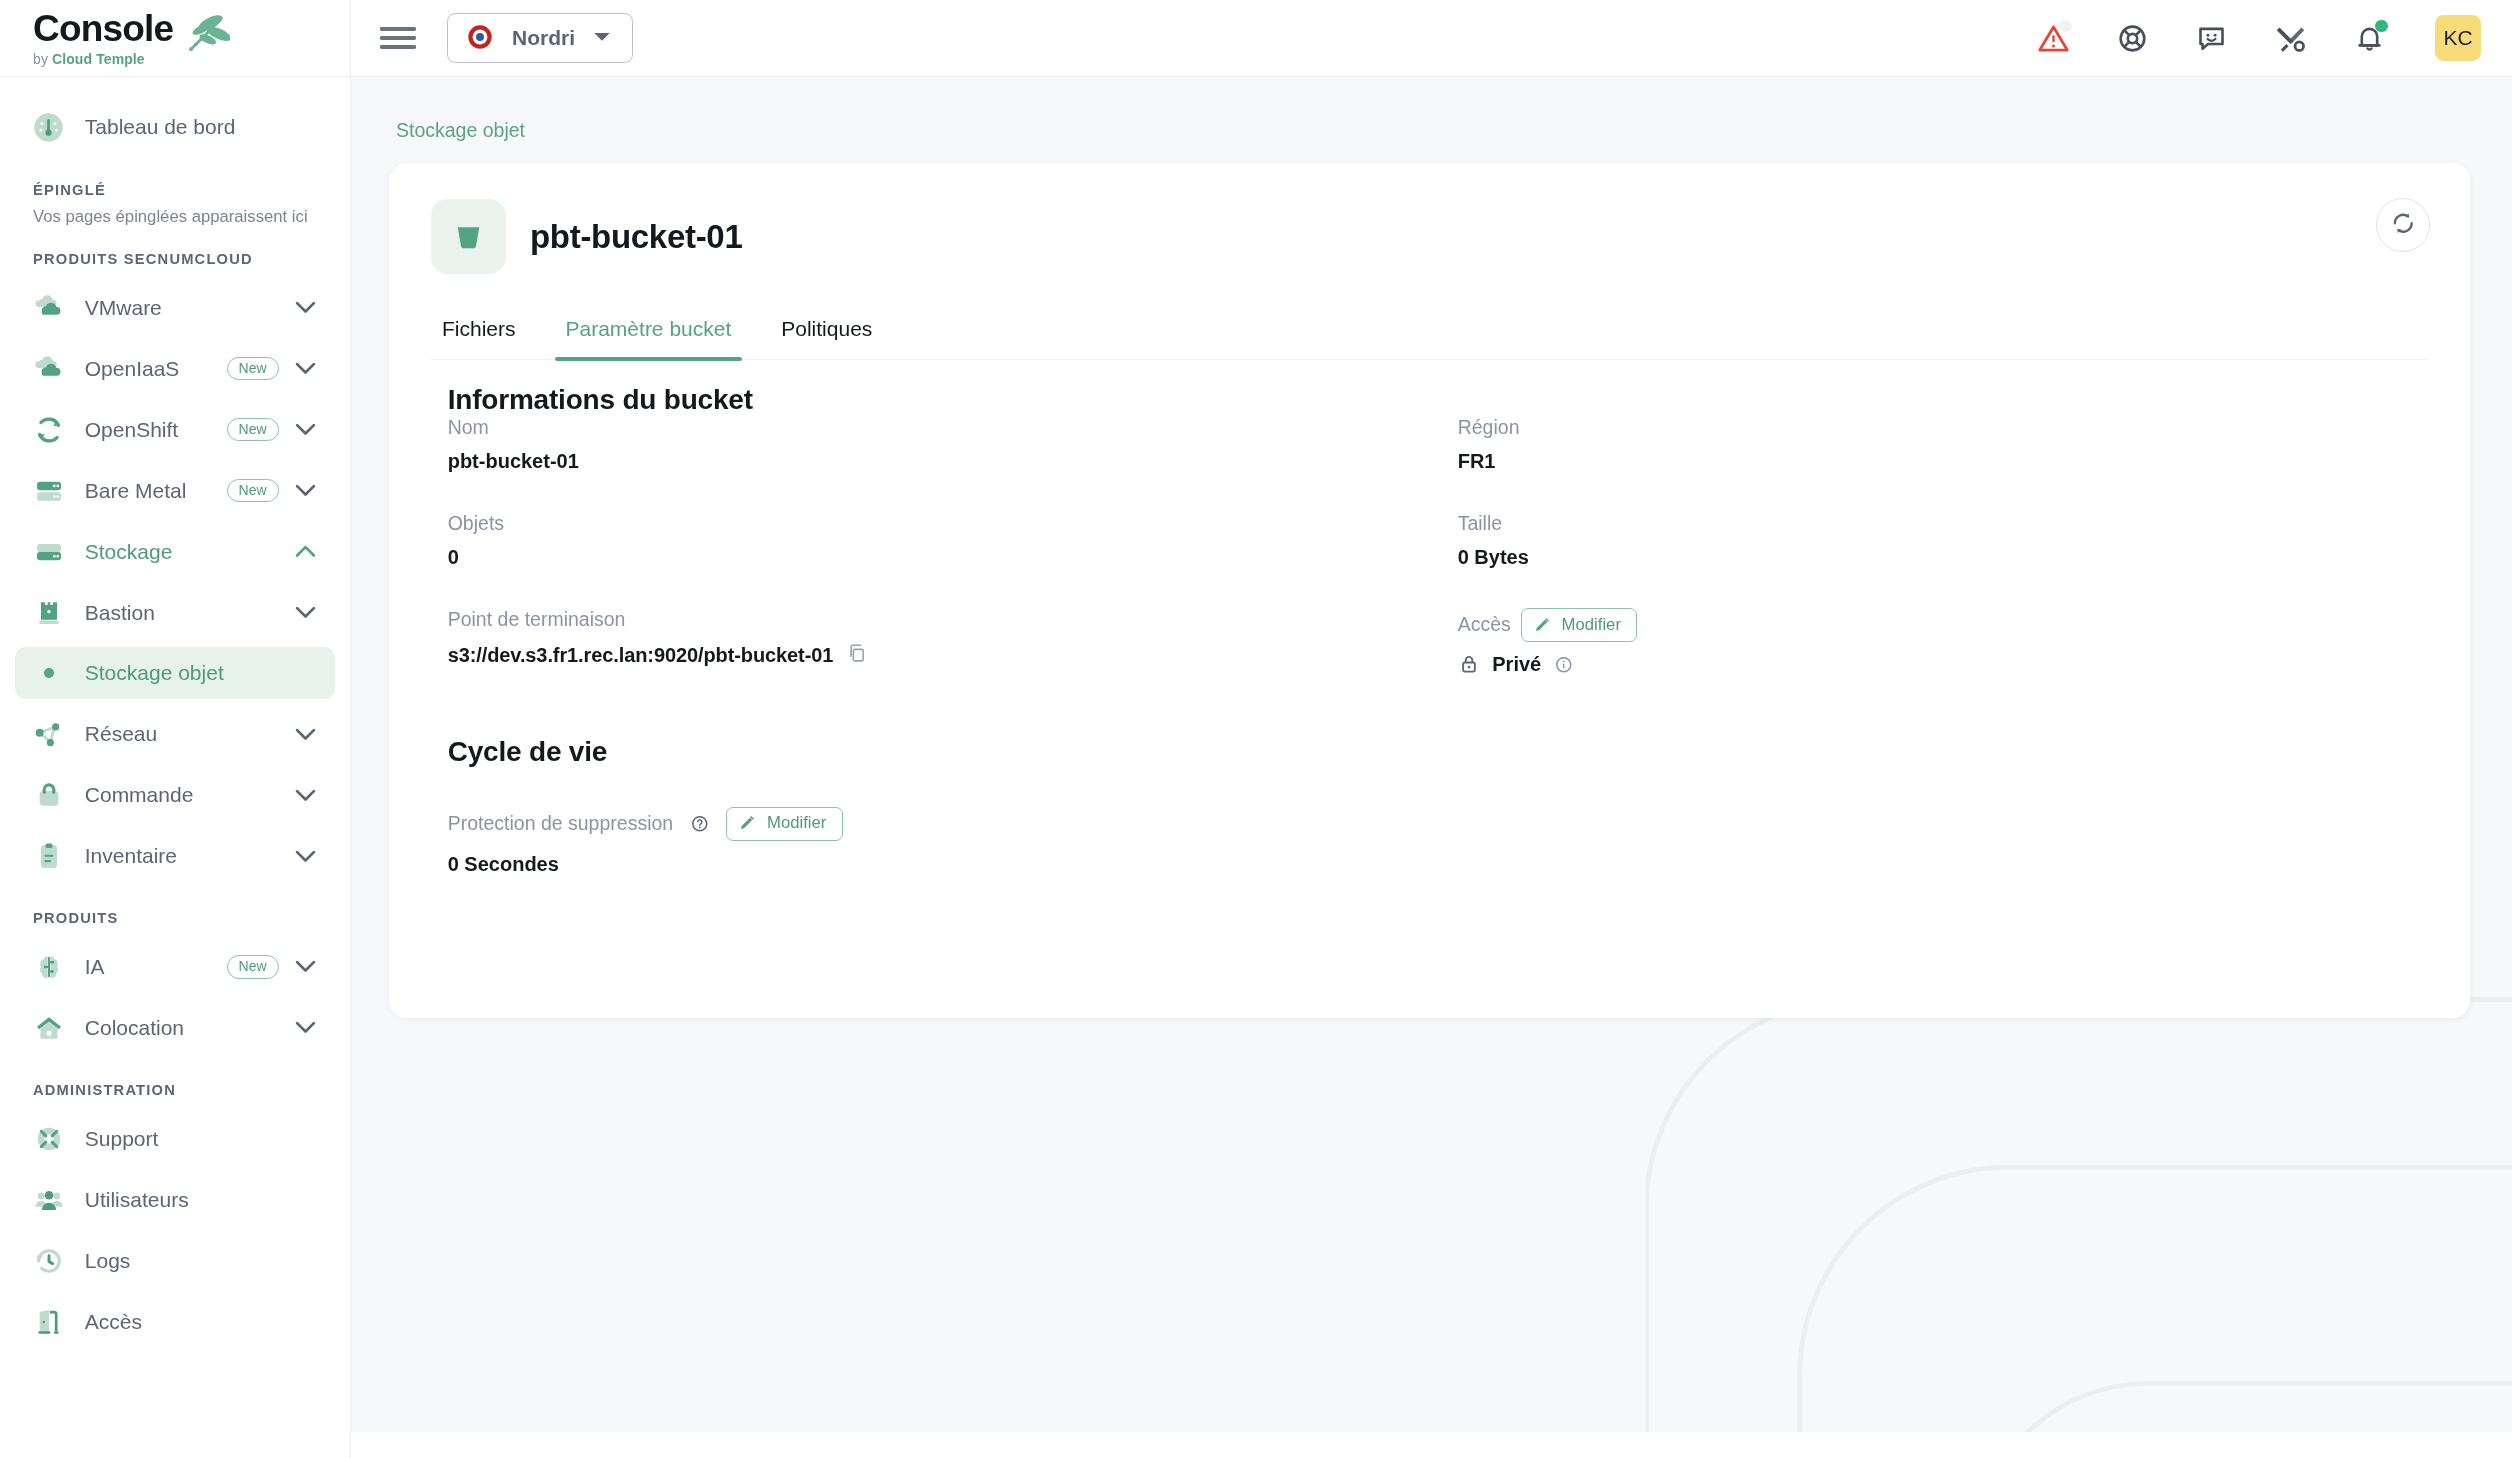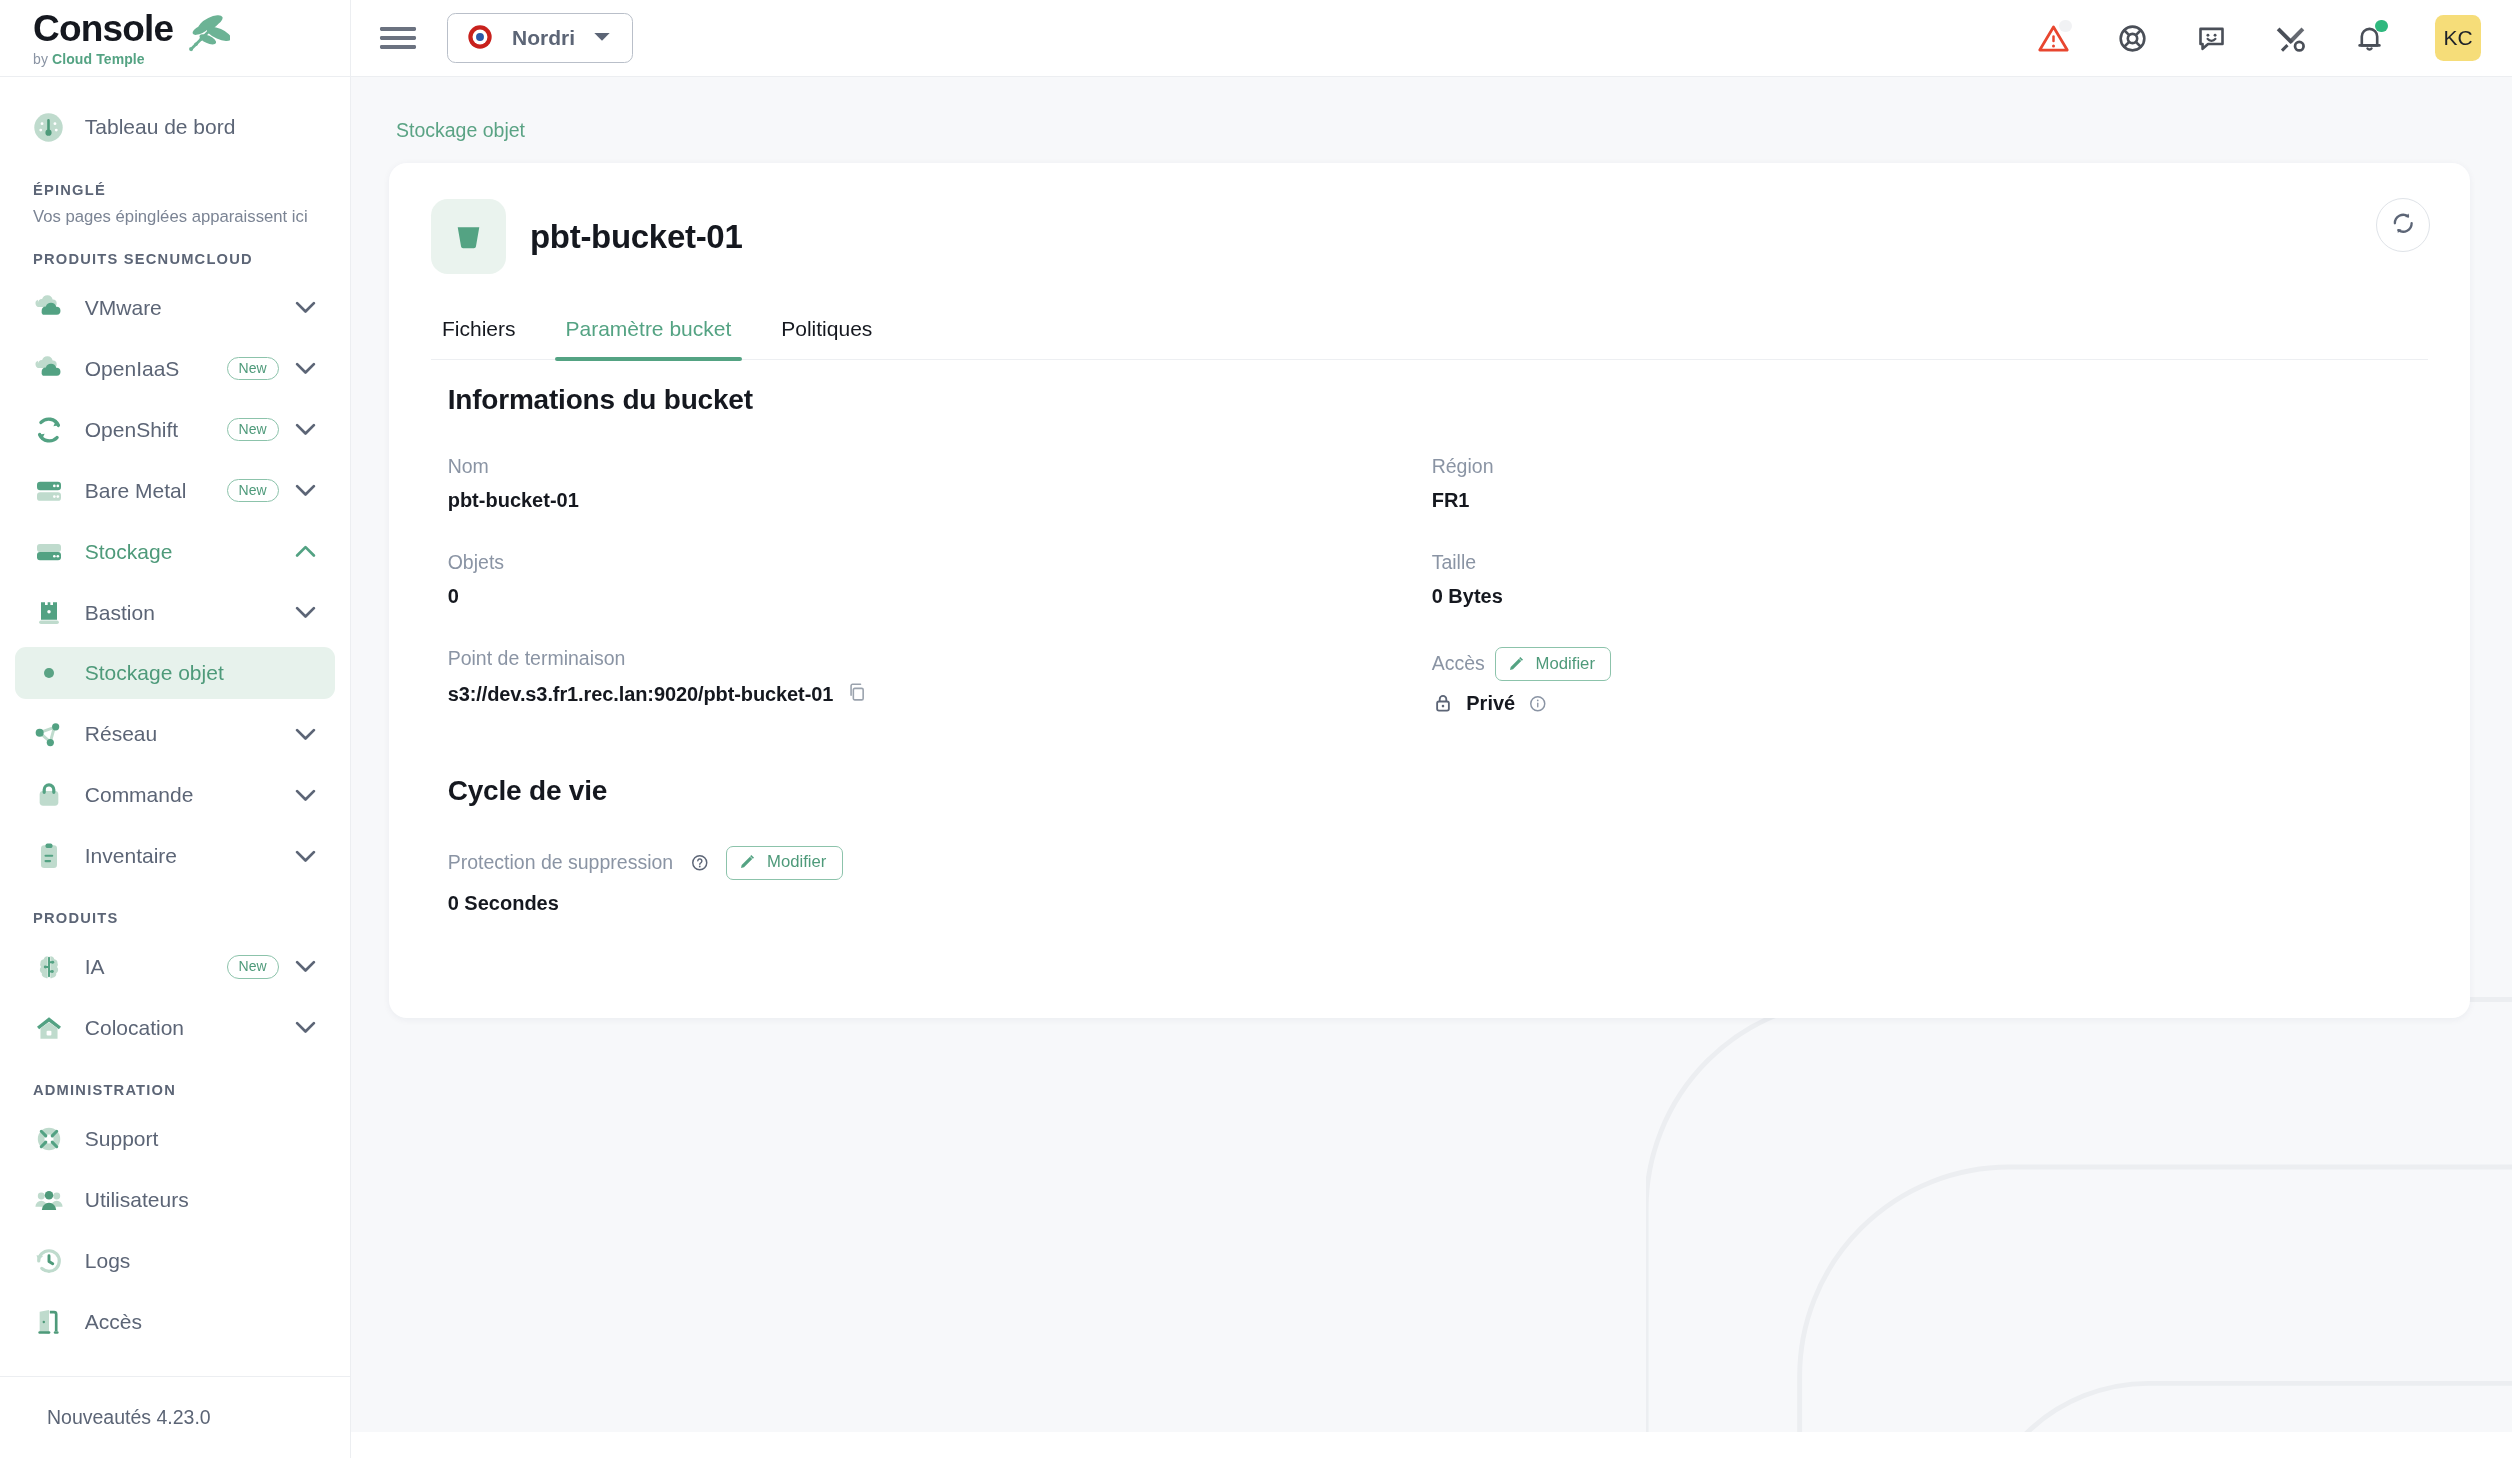--- a/index.html
+++ b/index.html
@@ -155,21 +155,21 @@
     font-family: inherit;
   }
   .tab.active { color: #54a383; }
   .tab.active:after {
     content:""; position:absolute; left:0; right:0; bottom:-2.1px; height:4.2px;
     background:#54a383; border-radius: 2.1px;
   }
 
   .section-title { font-size: 28px; font-weight: 700; color:#15181f; letter-spacing:-0.2px; }
   .sec1 { margin-top: 24px; padding-left: 16.7px; }
-  .grid2 { display: grid; grid-template-columns: 984px 1fr; margin-top: 39px; padding-left: 16.7px; }
+  .grid2 { display: grid; grid-template-columns: 984px 1fr; padding-left: 16.7px; gap: 26px; }
   .field { margin-bottom: 39px; }
   .field-label { font-size: 19.5px; color: #8a94a4; margin-bottom: 11px; display:flex; align-items:center; gap:9.8px; }
   .field-value { font-size: 20px; font-weight: 700; color: #15181f; display:flex; align-items:center; gap: 12.6px; }
   .endpoint { font-weight: 700; letter-spacing: -0.1px; }
 
   .edit-btn {
     display:inline-flex; align-items:center; gap: 11px;
     border: 1.4px solid #8cc3ab; border-radius: 7px;
     padding: 5.6px 15.4px 6.3px 11px; cursor: pointer; background: #fff;
     font-family: inherit;
@@ -475,23 +475,20 @@
               <path d="M12.6 4.6h3.2a1.6 1.6 0 011.6 1.6V19" stroke="#4e9a7a" stroke-width="2" fill="none"></path>
               <rect x="15.6" y="19" width="3.6" height="1.8" rx=".9" fill="#4e9a7a"></rect>
               <circle cx="8.1" cy="12" r=".9" fill="#4e9a7a"></circle>
             </svg>
         </span>
         <span class="lbl">Accès</span>
       </div>
 
     </nav>
 
-    <div class="sidebar-foot">
-      <span>Nouveautés 4.23.0</span>
-    </div>
   </aside>
 
   <section class="main">
 
     <svg class="bg-deco" viewBox="0 0 1500 1400">
       <g fill="none" stroke="#eceef1" stroke-width="7">
         <path d="M0 1400 V520 A300 300 0 01300 220 H1500"></path>
         <path d="M220 1400 V760 A300 300 0 01520 460 H1500"></path>
         <path d="M470 1400 V1020 A250 250 0 01720 770 H1500"></path>
       </g>

